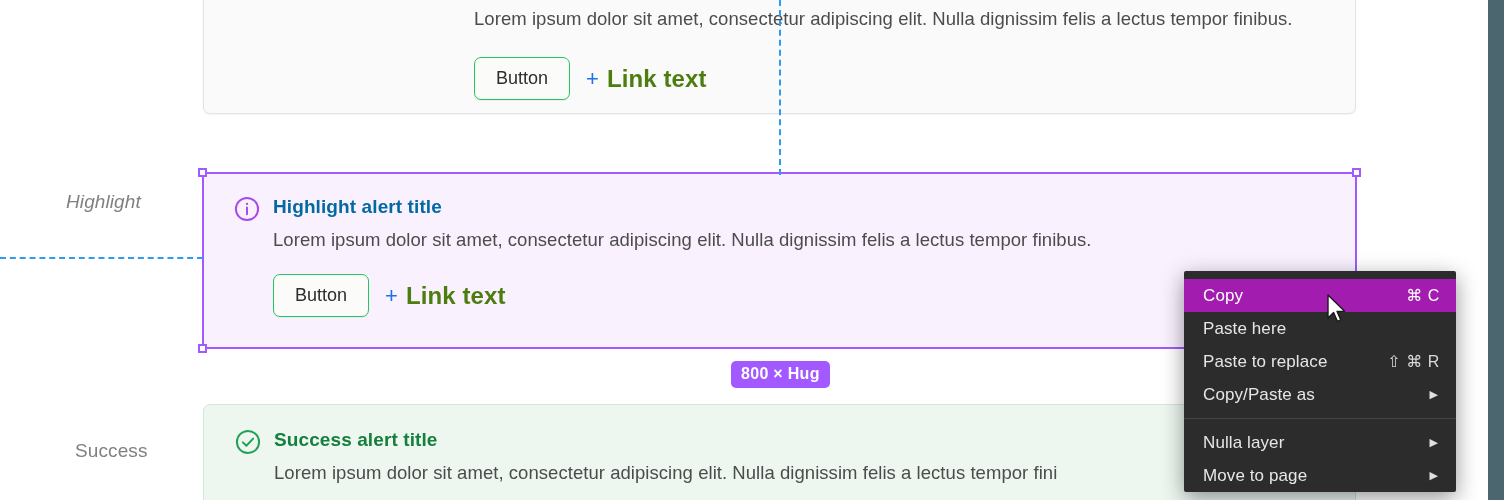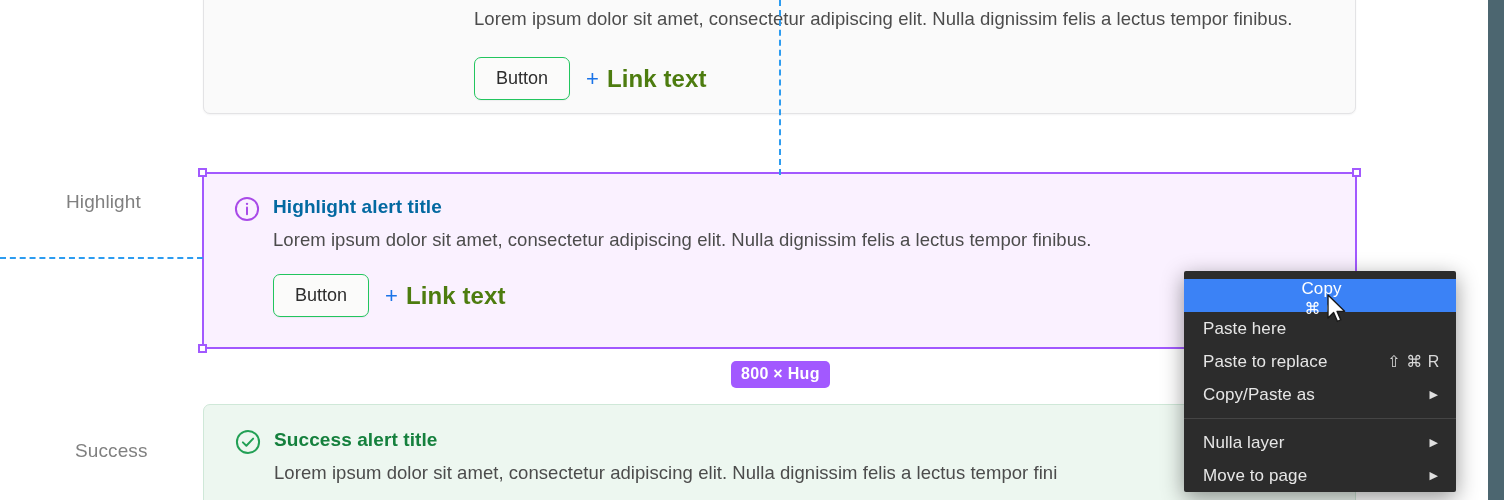--- a/index.html
+++ b/index.html
@@ -12,21 +12,21 @@
   .canvas { position: relative; width: 1504px; height: 500px; background: #fff; padding-left: 9px; }
 
   
   .row-label {
     position: absolute;
     font-size: 19px;
     color: #808080;
     letter-spacing: .1px;
     white-space: nowrap;
   }
-  #label-highlight { left: 66px; top: 191px; }
+  #label-highlight { left: 66px; top: 191px; font-style: italic; }
   #label-success  { left: 75px; top: 440px; }
 
   
   .alert {
     position: absolute;
     left: 203px;
     width: 1153px;
     padding: 22px 30px 26px 30px;
     border-radius: 7px;
   }
@@ -130,21 +130,21 @@
     box-shadow: 0 6px 22px rgba(0,0,0,.42);
     font-size: 17px;
     overflow: hidden;
   }
   .ctx-item {
     display: flex; align-items: center;
     height: 33px; padding: 0 16px 0 19px;
     color: #e6e6e6; cursor: default;
     white-space: nowrap;
   }
-  .ctx-item.selected { background: #3b82f6; color: #ffffff; flex-direction: column; }
+  .ctx-item.selected { background: #a21caf; color: #ffffff; }
   .ctx-label { flex: 1 1 auto; letter-spacing: .1px; }
   .ctx-shortcut { color: #d8d8d8; font-size: 16px; letter-spacing: .6px; }
   .ctx-item.selected .ctx-shortcut { color: #ffffff; }
   .ctx-arrow { font-size: 11px; color: #e0e0e0; margin-right: 2px; }
   .ctx-sep { height: 1px; background: #454545; margin: 7px 0 7px 0; }
 
   
   .cursor { position: absolute; left: 1326px; top: 294px; width: 22px; height: 32px; }
 
   

